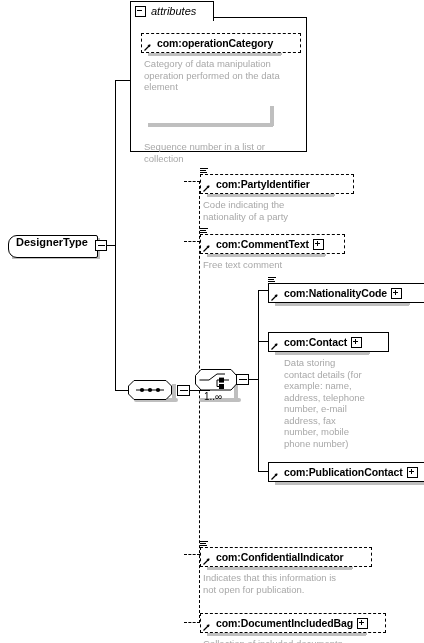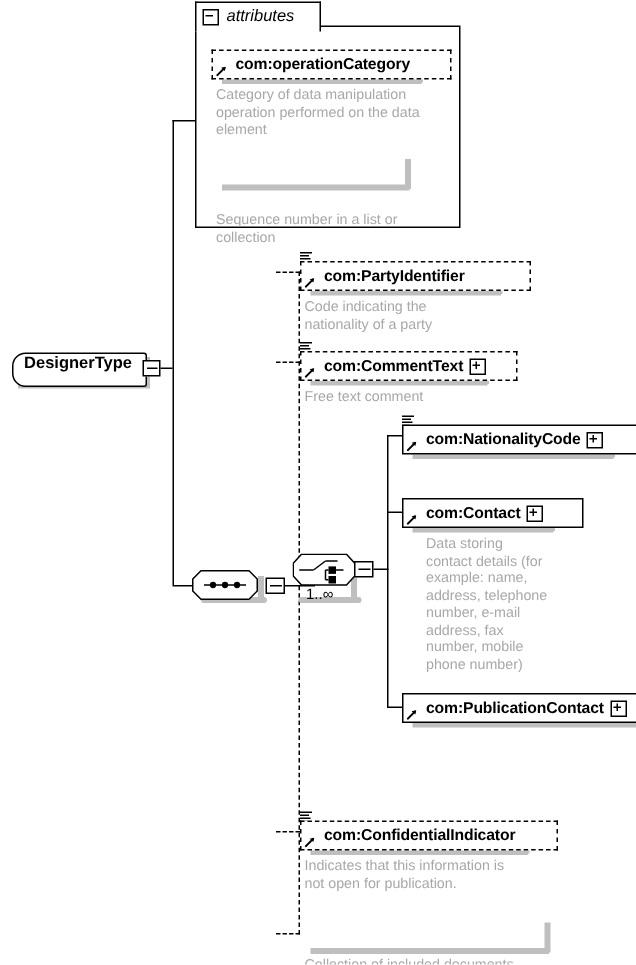--- a/index.html
+++ b/index.html
@@ -274,15 +274,25 @@
           <path d="M6.5 0.5 L3.4 1.1 L5.9 3.3 Z" fill="#000"></path>
         </svg>
     </span>
     <span class="name">com:ConfidentialIndicator</span>
   </div>
   <div class="anno" style="left:203px;top:572px;width:160px;">Indicates that this information is
 not open for publication.</div>
 
   <div class="shadow" style="left:207px;top:632px;width:159px;height:4px;"></div>
   <div class="shadow" style="left:363px;top:615px;width:4px;height:20px;"></div>
+  <div class="node dashed" style="left:200px;top:613px;width:166px;">
+    <span class="refarrow">
+      <svg width="7" height="7" viewBox="0 0 7 7">
+          <path d="M0.5 6.5 L6 1" stroke="#000" stroke-width="1.2" fill="none"></path>
+          <path d="M6.5 0.5 L3.4 1.1 L5.9 3.3 Z" fill="#000"></path>
+        </svg>
+    </span>
+    <span class="name">com:DocumentIncludedBag</span>
+    <span class="plus-sq exp"></span>
+  </div>
   <div class="anno" style="left:203px;top:638px;width:180px;">Collection of included documents</div>
 
 </div>
 
 </body></html>

